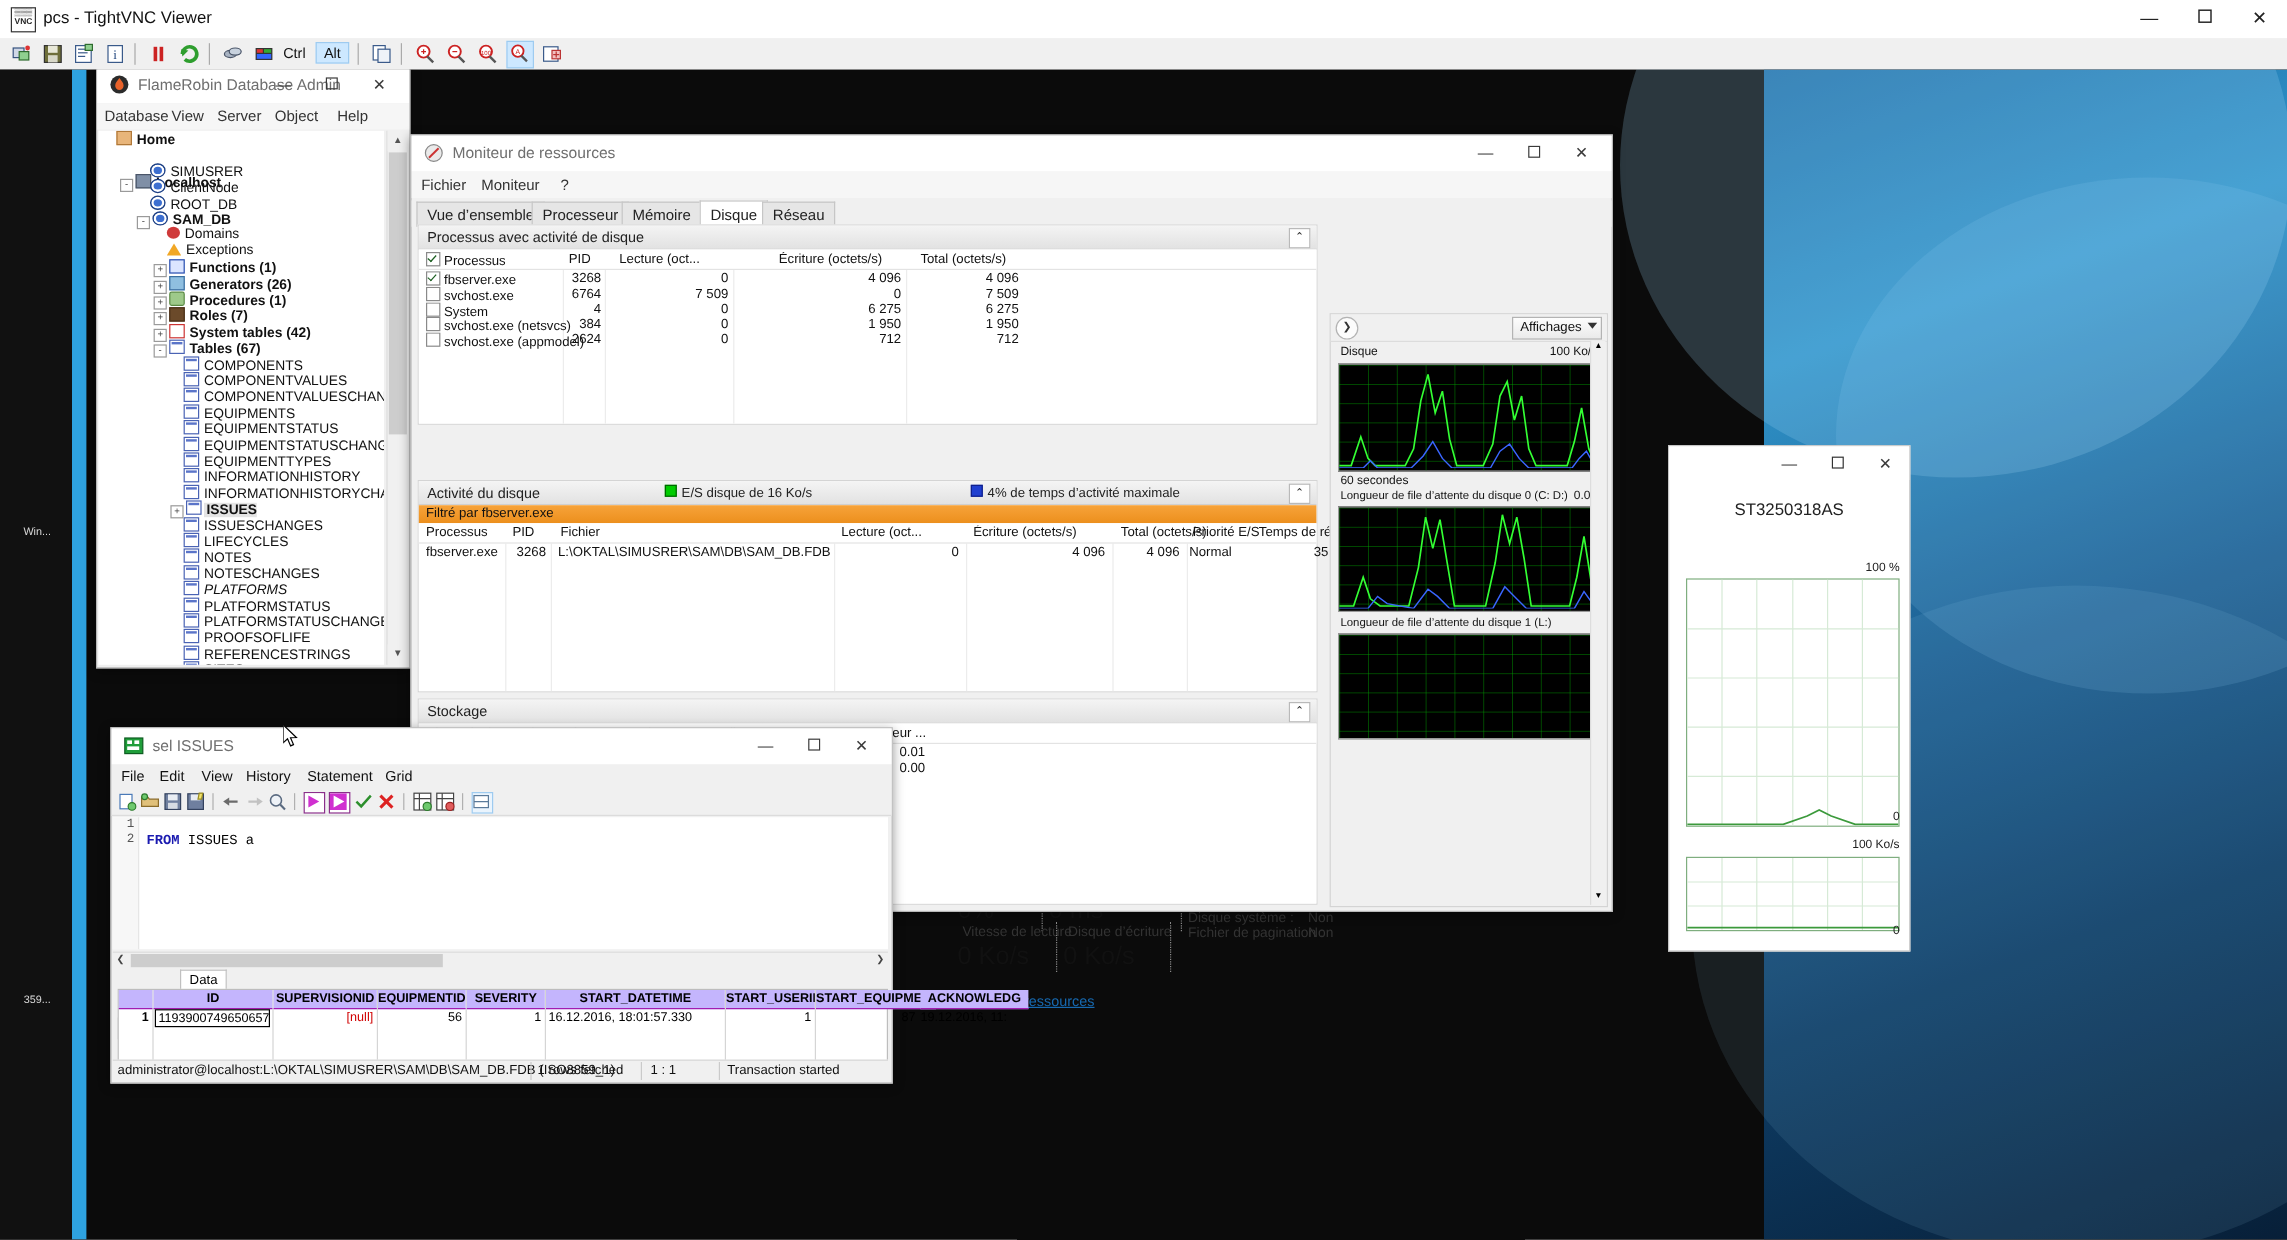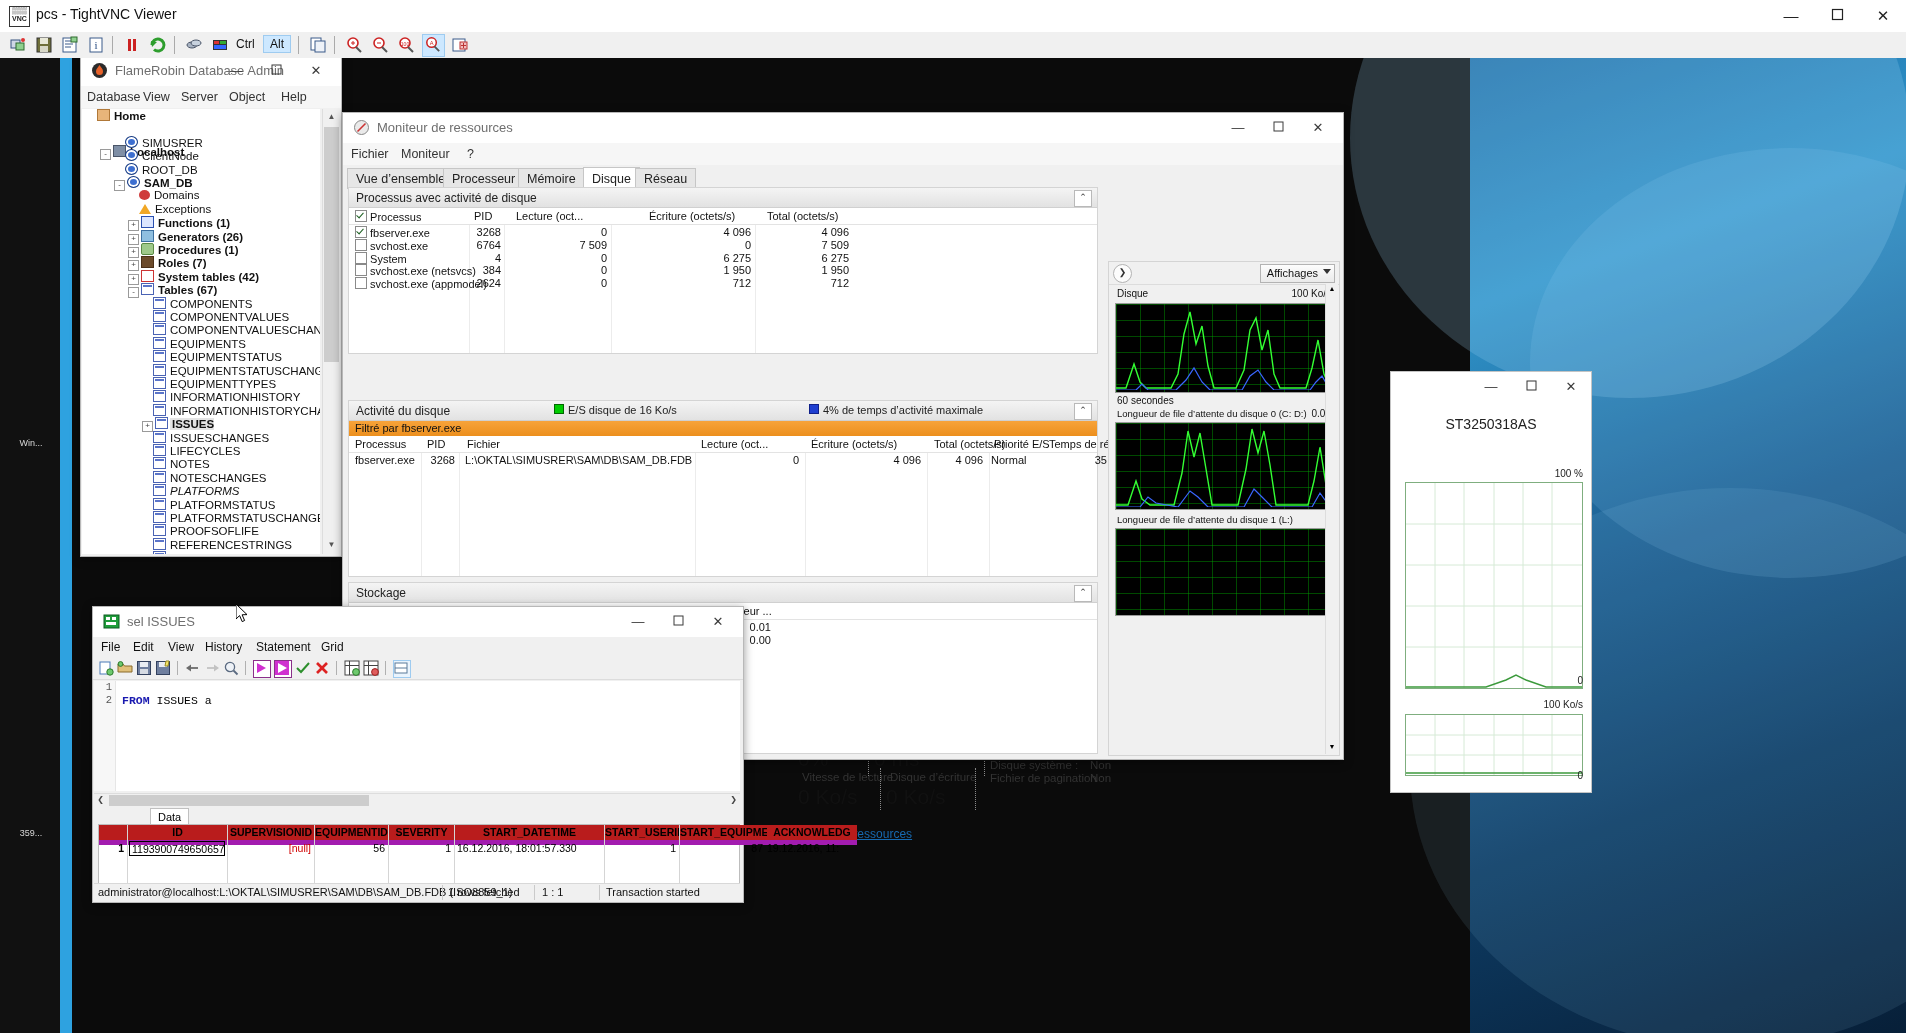--- a/index.html
+++ b/index.html
@@ -124,21 +124,21 @@
   .gutter{position:absolute;left:0;top:0;width:22px;height:110px;background:#f7f7f7;border-right:1px solid #e6e6e6;text-align:right;padding-right:3px;box-sizing:border-box;color:#555;font-size:10.5px;}
   .codeline{position:absolute;left:28px;white-space:nowrap;}
   .kw{color:#1a1ab0;font-weight:bold;}
   .hsb{position:absolute;left:1px;width:646px;height:13px;background:#f0f0f0;border-top:1px solid #ddd;}
   .hsb .ar{position:absolute;top:0;width:13px;height:13px;text-align:center;line-height:11px;font-size:8px;color:#444;}
   .hsb .th{position:absolute;top:1px;height:11px;background:#cdcdcd;}
   .tabs2{position:absolute;left:1px;height:16px;}
   .tab2{position:absolute;top:0;height:16px;line-height:16px;font-size:11px;padding:0 7px;border:1px solid #c0c0c0;background:#e9e9e9;}
   .tab2.active{background:#fff;border-bottom-color:#fff;}
   .dgrid{position:absolute;background:#fff;border:1px solid #bdbdbd;font-size:11px;}
-  .dg-h{position:absolute;top:0;height:15px;background:#b91c1c;border-bottom:5px solid #a21caf;font-weight:bold;text-align:center;font-size:10.5px;line-height:15px;overflow:hidden;white-space:nowrap;}
+  .dg-h{position:absolute;top:0;height:15px;background:#c4b5fd;border-bottom:1px solid #a21caf;font-weight:bold;text-align:center;font-size:10.5px;line-height:15px;overflow:hidden;white-space:nowrap;}
   .dg-c{position:absolute;height:15px;line-height:15px;font-size:10.5px;overflow:hidden;white-space:nowrap;}
   .dg-v{position:absolute;top:0;bottom:0;width:1px;background:#d5d5d5;}
   .statusbar{position:absolute;left:1px;bottom:1px;height:17px;background:#f0f0f0;border-top:1px solid #d8d8d8;font-size:11px;color:#111;}
   .statusbar span{position:absolute;top:2px;}
   .sb-v{position:absolute;top:1px;width:1px;height:15px;background:#cacaca;}
 
   
   .stat{position:absolute;font-size:12px;color:#222;white-space:nowrap;}
   .stat.big{font-size:21px;color:#111;}
   .stat.lbl{font-size:11.5px;color:#333;}

